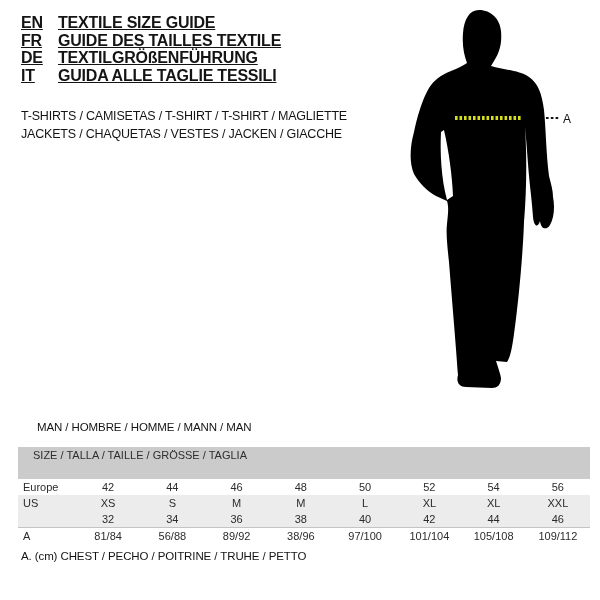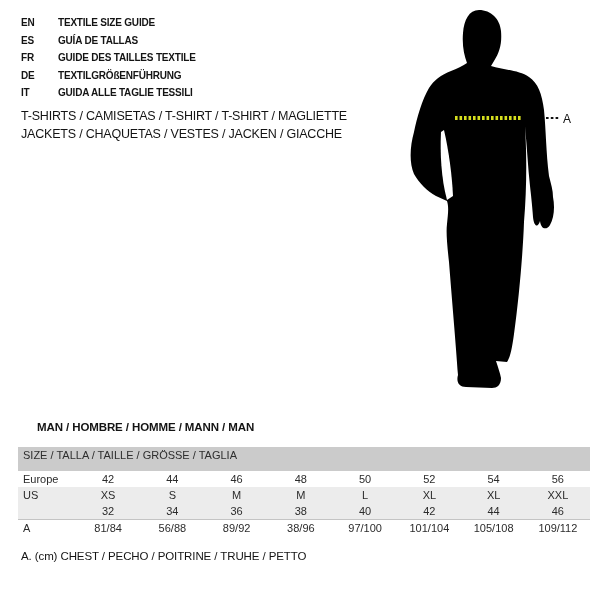--- a/index.html
+++ b/index.html
@@ -2,52 +2,48 @@
 <html><head>
 <meta charset="utf-8">
 <style>
   html,body{margin:0;padding:0;background:#fff;}
   .canvas{
     position:relative;width:600px;height:600px;background:#ffffff;overflow:hidden;
     font-family:"Liberation Sans", sans-serif;color:#141414;
   }
   
   .lang-list{position:absolute;top:14px;left:21px;}
-  .lang-item{display:flex;line-height:17.5px;font-size:10px;font-weight:bold;letter-spacing:-0.2px;}
+  .lang-item{display:flex;line-height:17.5px;font-size:16px;font-weight:bold;letter-spacing:-0.2px;text-decoration:underline;}
   .lang-code{width:37px;flex:0 0 37px;}
   
   .categories{position:absolute;top:107px;left:21px;line-height:18px;font-size:12.5px;font-weight:normal;letter-spacing:-0.2px;}
   
   .figure{position:absolute;left:395px;top:0px;width:205px;height:400px;}
   
-  .man-title{position:absolute;top:421px;left:21px;font-size:11.5px;font-weight:bold;letter-spacing:-0.1px;padding-left:16px;}
+  .man-title{position:absolute;top:421px;left:21px;font-size:11.5px;font-weight:normal;letter-spacing:-0.1px;padding-left:16px;}
   
   .size-table{position:absolute;top:447px;left:18px;width:572px;font-size:11px;color:#2b2b2b;}
-  .t-head{height:24px;line-height:16px;background:#cbcbcb;padding-left:5px;color:#2e2e2e;}
+  .t-head{height:32px;line-height:16px;background:#cbcbcb;padding-left:15px;color:#2e2e2e;}
   .t-row{display:grid;grid-template-columns:58px repeat(8,1fr);height:16px;line-height:16px;align-items:center;}
   .t-row .t-label{padding-left:5px;text-align:left;}
   .t-row .t-cell{text-align:center;}
   .t-row.stripe{background:#ececec;}
   .t-row.last{height:17px;line-height:17px;border-top:1px solid #c4c4c4;background:#ffffff;}
   
   .footnote{position:absolute;top:550px;left:21px;font-size:11.5px;font-weight:normal;letter-spacing:-0.1px;}
 </style>
 </head>
 <body>
 
 <div class="canvas">
 
   <div class="lang-list">
     <div class="lang-item">
       <span class="lang-code">EN</span>
       <span class="lang-label">TEXTILE SIZE GUIDE</span>
-    </div>
-    <div class="lang-item">
-      <span class="lang-code">ES</span>
-      <span class="lang-label">GUÍA DE TALLAS</span>
     </div>
     <div class="lang-item">
       <span class="lang-code">FR</span>
       <span class="lang-label">GUIDE DES TAILLES TEXTILE</span>
     </div>
     <div class="lang-item">
       <span class="lang-code">DE</span>
       <span class="lang-label">TEXTILGRÖßENFÜHRUNG</span>
     </div>
     <div class="lang-item">

